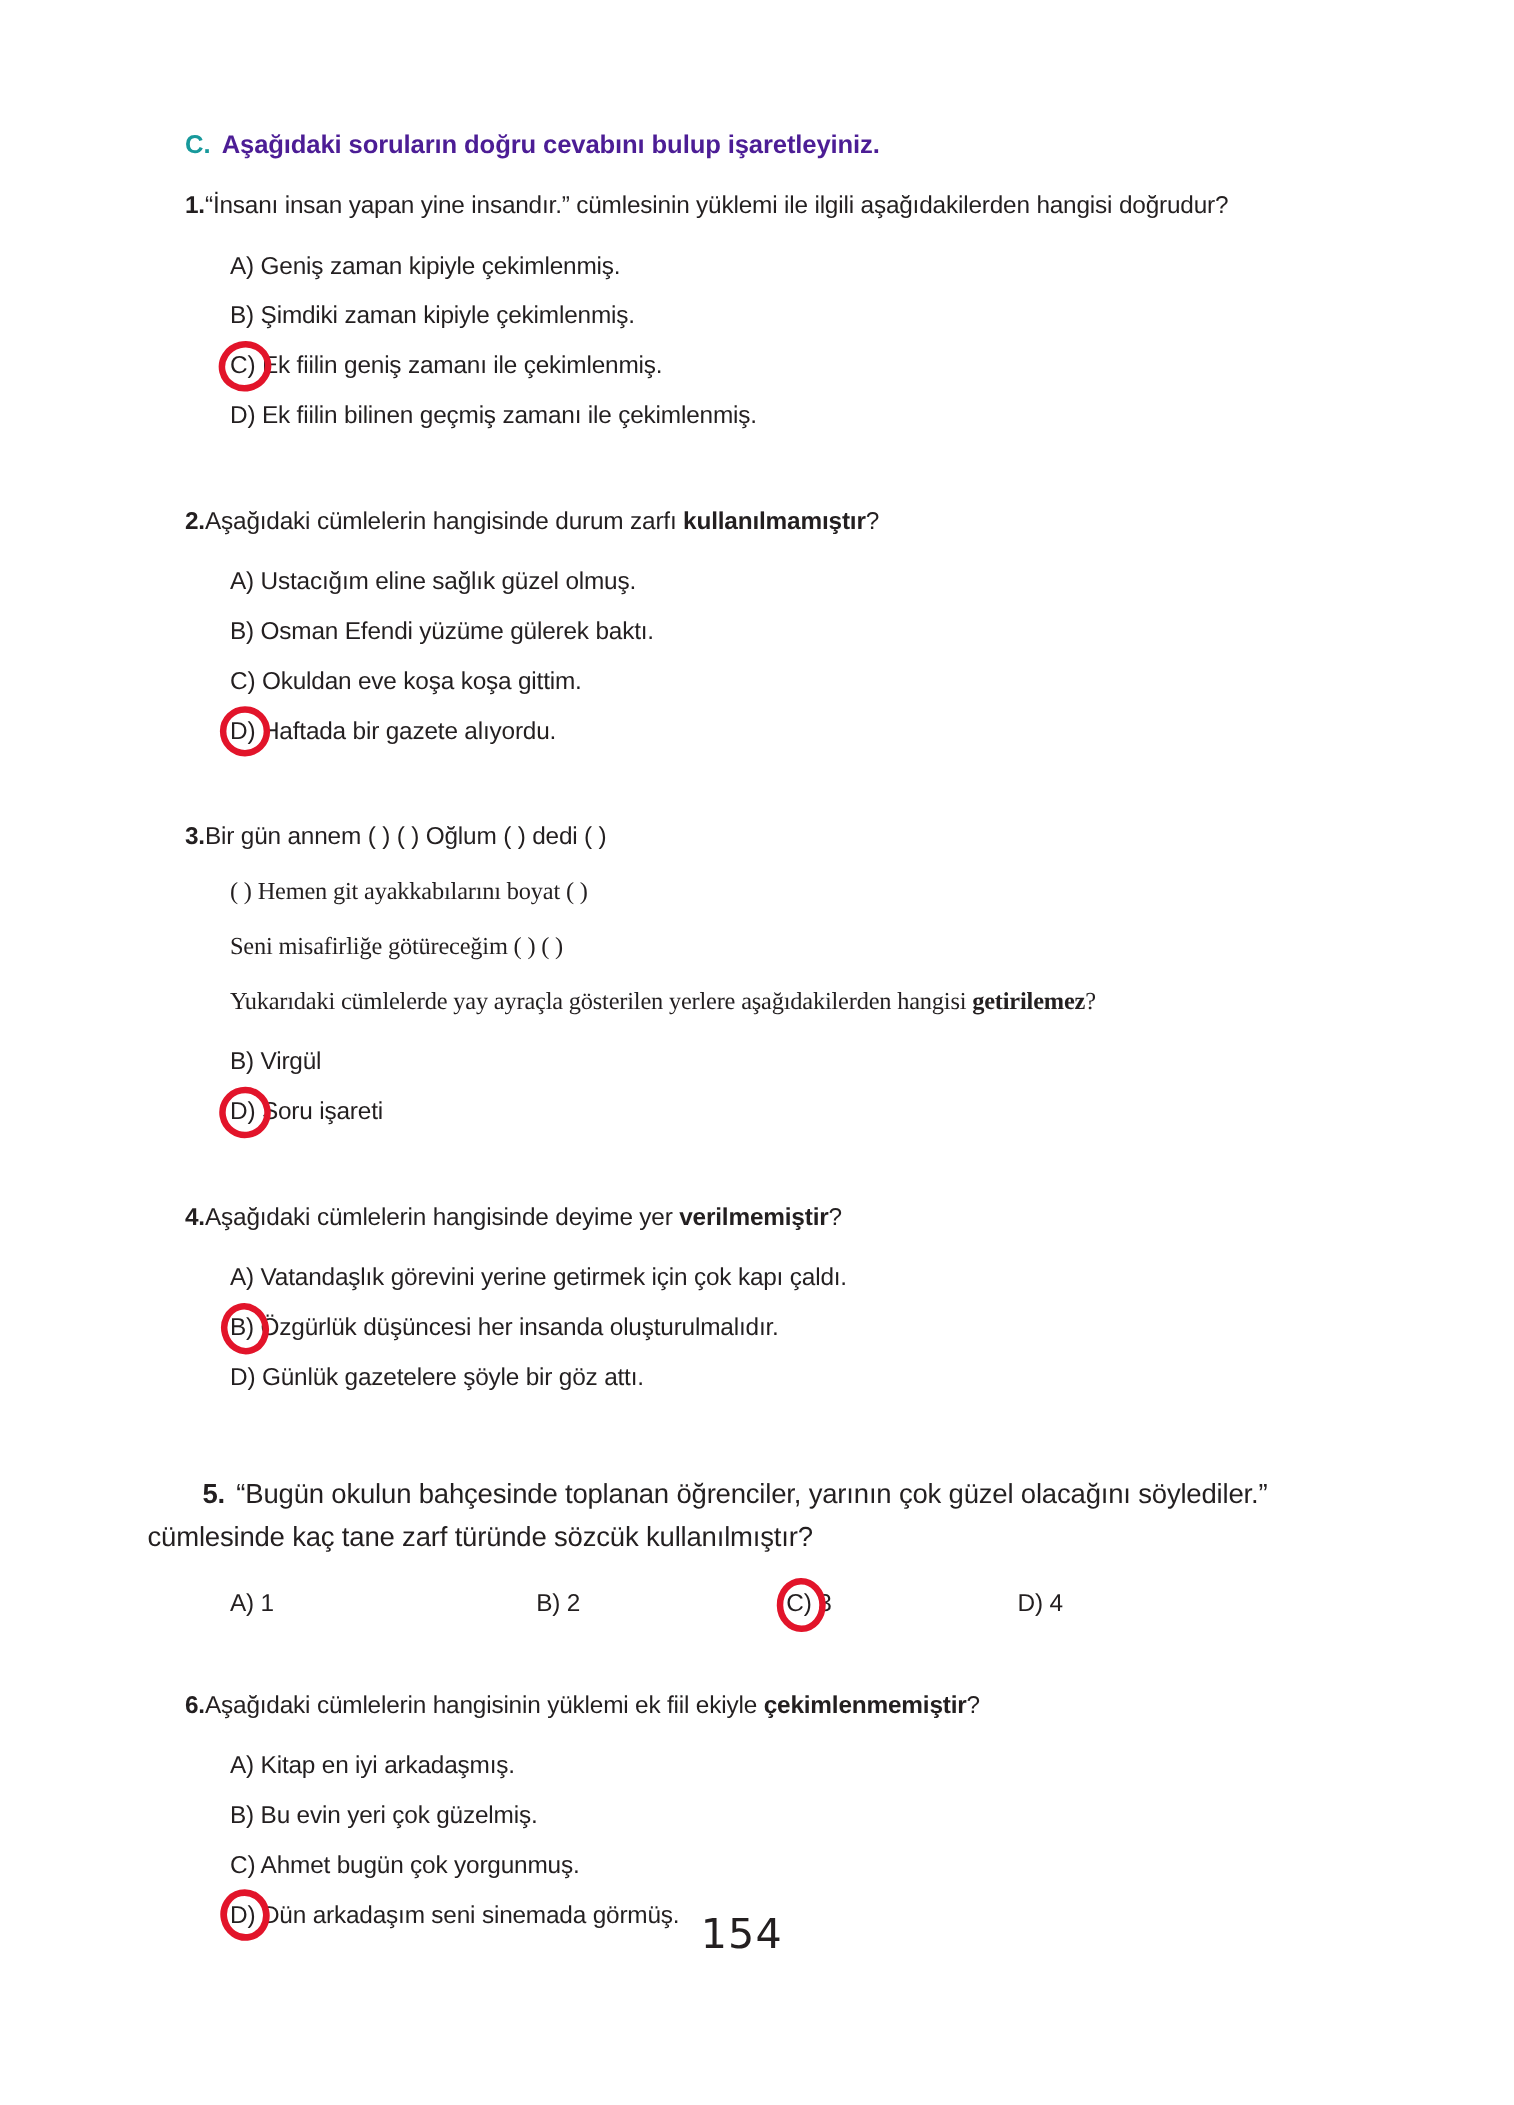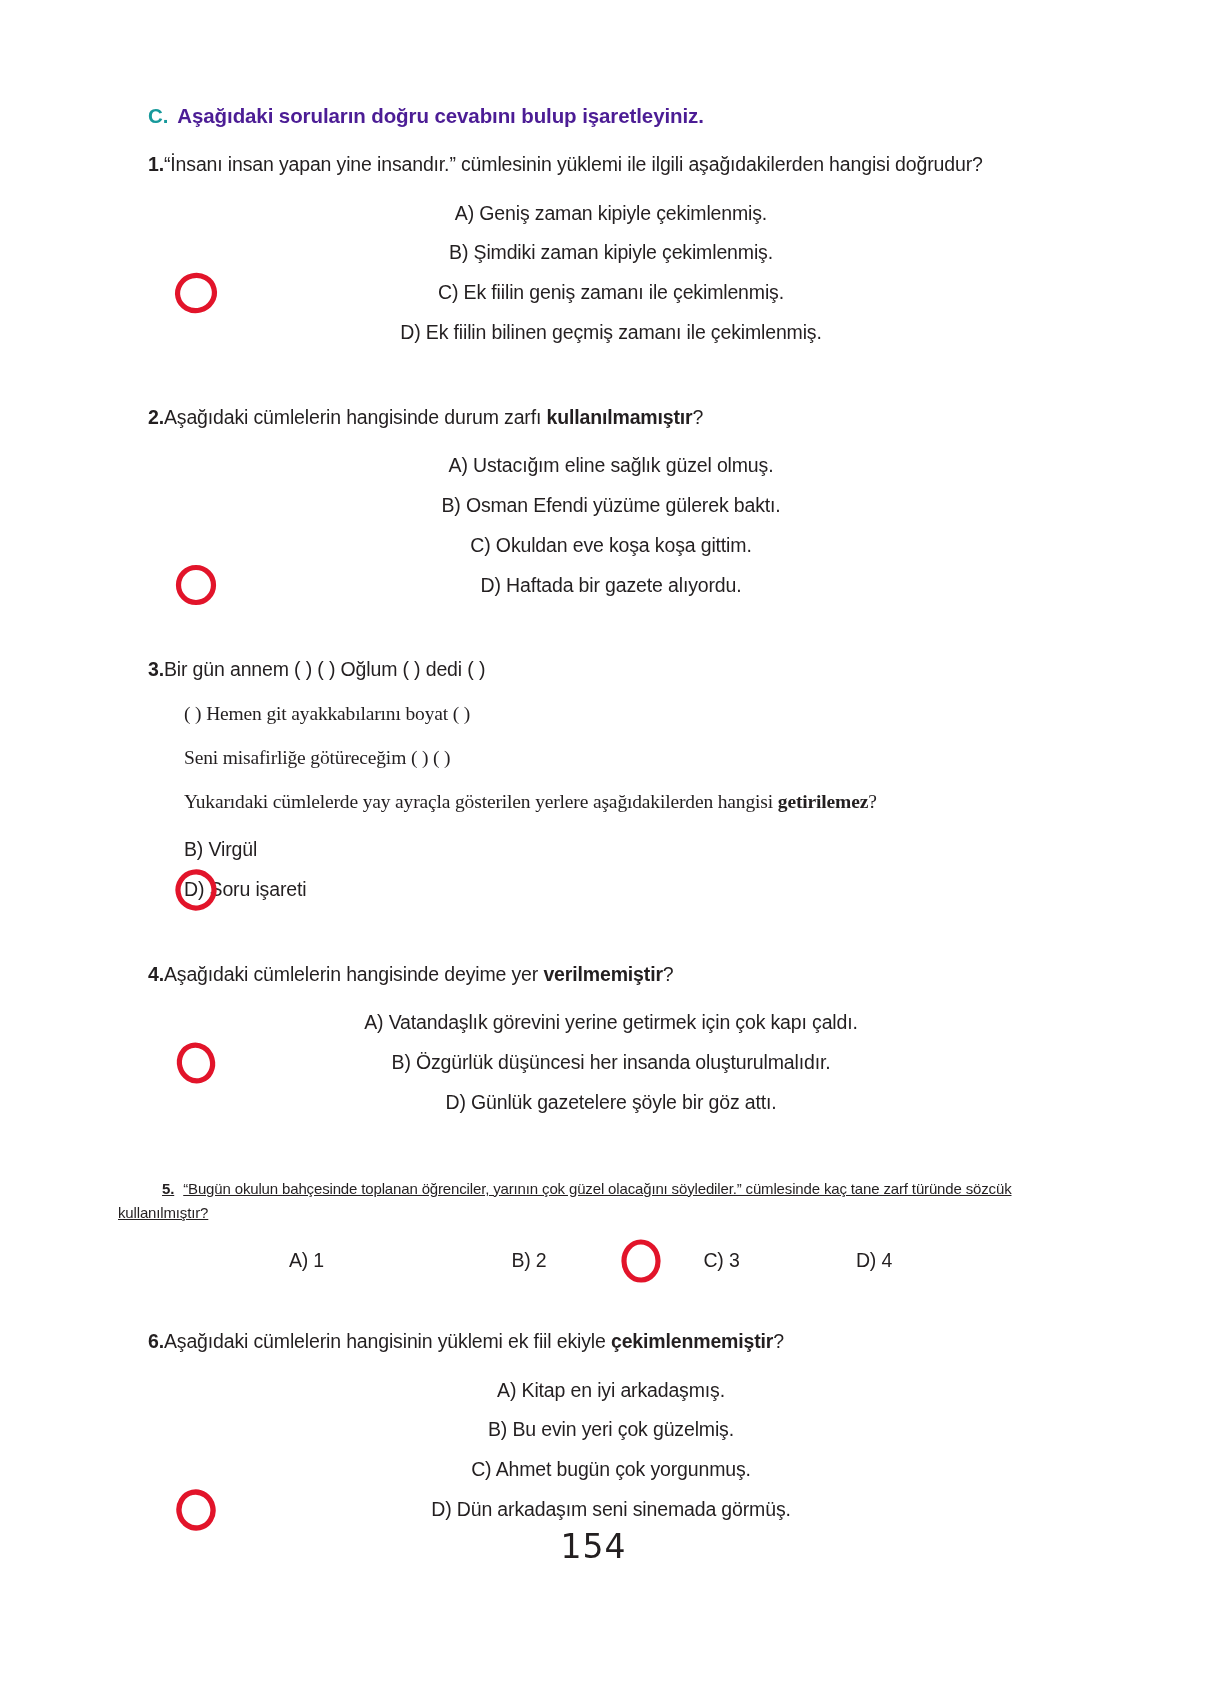--- a/index.html
+++ b/index.html
@@ -87,31 +87,31 @@
   .option {
     position: relative;
     font-size: 19.5px;
     line-height: 1.32;
     letter-spacing: -0.15px;
     padding: 7px 0 7px 0;
     margin-left: 66px;
     white-space: nowrap;
   }
   
-  .options.stack .option { display: block; text-align: center; }
+  .options.stack .option { display: block; }
 
   
   .options.cols2 { display: block; }
   .options.cols2 .opt-row { display: flex; }
   .options.cols2 .option { margin-left: 0; }
   .options.cols2 .option:nth-child(1) { width: 448px; margin-left: 66px; }
   .options.cols2 .option:nth-child(2) { width: 380px; }
 
   
-  .options.cols4 { display: flex; margin-left: 66px; text-align: center; }
+  .options.cols4 { display: flex; margin-left: 66px; }
   .options.cols4 .option { margin-left: 0; }
   .options.cols4 .option:nth-child(1) { width: 245px; }
   .options.cols4 .option:nth-child(2) { width: 200px; }
   .options.cols4 .option:nth-child(3) { width: 185px; }
   .options.cols4 .option:nth-child(4) { width: 120px; }
 
   
   .circle-mark {
     position: absolute;
     left: -11px;
@@ -127,26 +127,25 @@
     height: 100%;
     overflow: visible;
   }
 
   
   .option.marked { }
 
   
   .q5 .q-head { display: block; }
   .q5 .q-para {
-    font-size: 15px;
+    font-size: 22px;
     line-height: 1.62;
     letter-spacing: -0.15px;
     text-indent: 44px;
     margin: 0;
-    text-decoration: underline;
   }
   .q5 .q-para .q-num-inline {
     font-weight: bold;
     margin-right: 9px;
   }
 
   
   .page-number {
     position: absolute;
     left: 0;

